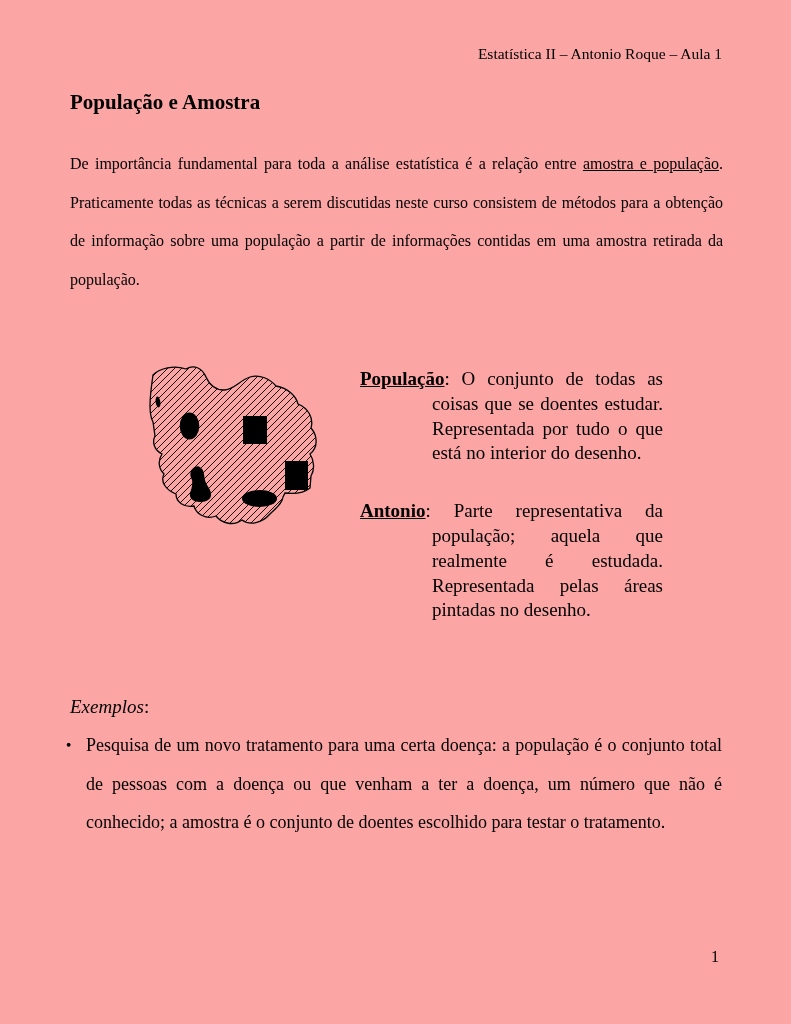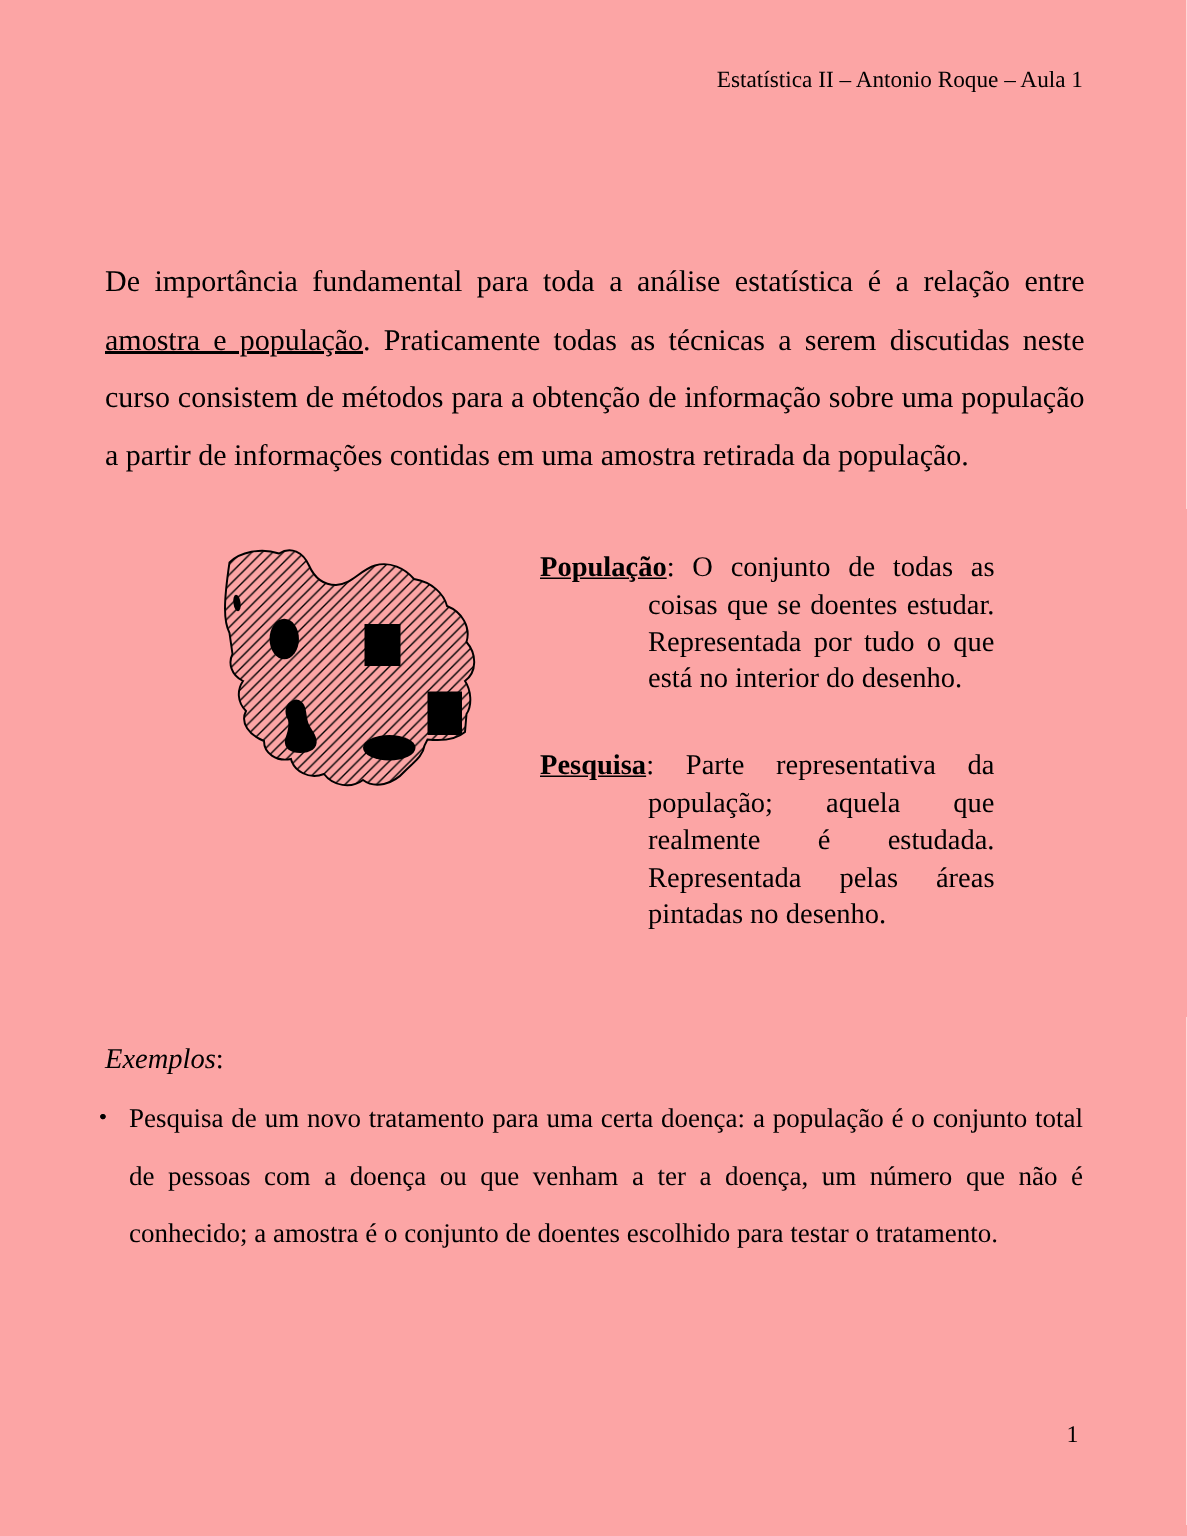--- a/index.html
+++ b/index.html
@@ -13,22 +13,22 @@
   }
   .running-header {
     position:absolute; top:45px; right:69px;
     font-size:15.5px; white-space:nowrap;
   }
   .doc-title {
     position:absolute; top:90px; left:70px; margin:0;
     font-size:21px; font-weight:bold;
   }
   .intro {
-    position:absolute; top:169px; left:70px; width:653px; margin:0;
-    font-size:20px; line-height:38.6px; text-align:justify;font-family:Liberation Serif, serif;
+    position:absolute; top:145px; left:70px; width:653px; margin:0;
+    font-size:16px; line-height:38.6px; text-align:justify;font-family:Liberation Serif, serif;
   }
   .underlined { text-decoration:underline; }
   .figure {
     position:absolute; left:146px; top:362px;
   }
   .defs-col {
     position:absolute; left:360px; top:367px; width:303px;
   }
   .def {
     margin:0 0 33px 0;
@@ -58,20 +58,21 @@
     font-size:16px;
   }
 </style>
 </head>
 <body>
 
 <div class="page">
 
   <div class="running-header">Estatística II – Antonio Roque – Aula 1</div>
 
+  <h1 class="doc-title">População e Amostra</h1>
 
   <p class="intro"><span>De importância fundamental para toda a análise estatística é a relação entre </span><span class="underlined">amostra e população</span><span>. Praticamente todas as técnicas a serem discutidas neste curso consistem de métodos para a obtenção de informação sobre uma população a partir de informações contidas em uma amostra retirada da população.</span></p>
 
   <svg class="figure" width="178" height="170" viewBox="0 0 178 170" aria-hidden="true">
     <defs>
       <pattern id="hatch" patternUnits="userSpaceOnUse" width="7" height="7">
         <path d="M0,7 L7,0 M-1.75,1.75 L1.75,-1.75 M5.25,8.75 L8.75,5.25" stroke="#000000" stroke-width="0.9" fill="none"></path>
       </pattern>
     </defs>
     <path d="M 7 13
@@ -110,21 +111,21 @@
                C 64 126 60 123 59 118
                C 58 113 58 108 55 106
                C 53 104 51 104 49 105 Z"></path>
       <ellipse cx="113.5" cy="136.5" rx="17.5" ry="8.5"></ellipse>
     </g>
   </svg>
 
   <div class="defs-col">
     <p class="def"><span class="term">População</span><span>: </span><span>O conjunto de todas as coisas que se doentes estudar. Representada por tudo o que está no interior do desenho.</span></p>
 
-    <p class="def"><span class="term">Pesquisa</span><span>: </span><span>Parte representativa da população; aquela que realmente é estudada. Representada pelas áreas pintadas no desenho.</span></p>
+    <p class="def"><span class="term">Antonio</span><span>: </span><span>Parte representativa da população; aquela que realmente é estudada. Representada pelas áreas pintadas no desenho.</span></p>
   </div>
 
   <h2 class="examples-heading"><span class="it">Exemplos</span><span>:</span></h2>
 
   <ul class="bullet-list">
     <li><span class="marker">•</span></li>
     <li><span class="marker">•</span><span>Pesquisa de um novo tratamento para uma certa doença: a população é o conjunto total de pessoas com a doença ou que venham a ter a doença, um número que não é conhecido; a amostra é o conjunto de doentes escolhido para testar o tratamento.</span></li>
   </ul>
 
   <div class="page-number">1</div>

